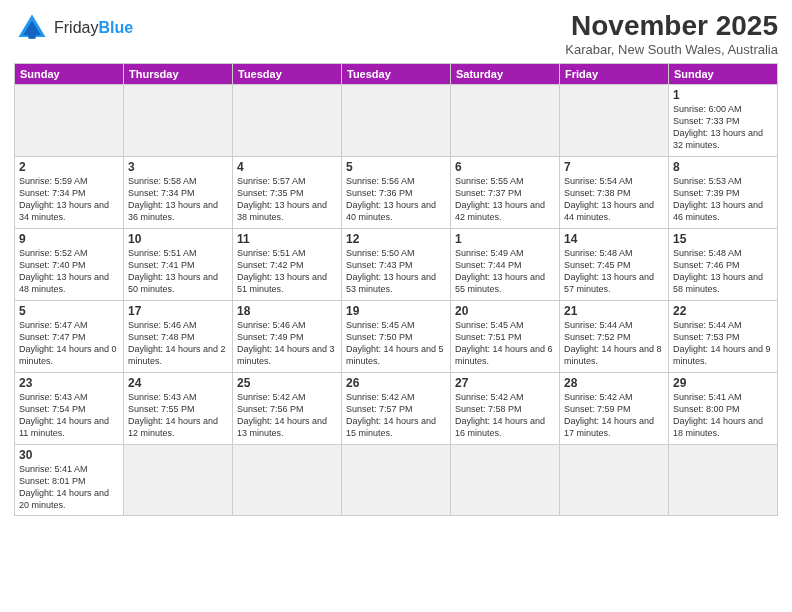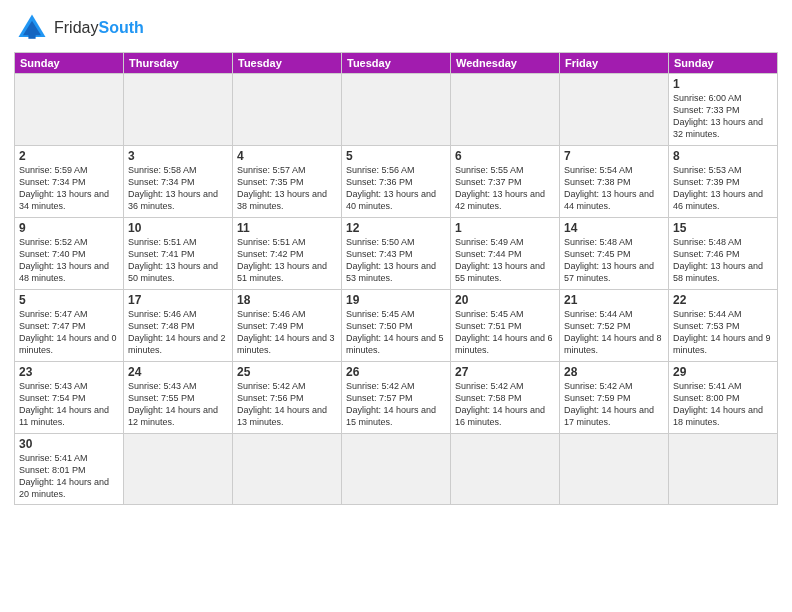--- a/index.html
+++ b/index.html
@@ -98,35 +98,37 @@
 
 <div class="page">
   <div class="header">
     <div class="logo">
       <svg class="logo-icon" viewBox="0 0 40 40">
         <polygon points="20,5 35,30 5,30" fill="#2196F3"></polygon>
         <polygon points="20,12 30,28 10,28" fill="#1565C0"></polygon>
         <rect x="16" y="22" width="8" height="10" fill="#1565C0"></rect>
       </svg>
       <div class="logo-text">
-        <div><span class="general">Friday</span><span class="blue">South</span></div>
+        <div><span class="general">Friday</span><span class="blue">Blue</span></div>
       </div>
     </div>
     <div class="title-block">
+      <div class="month-title">November 2025</div>
+      <div class="location">Karabar, New South Wales, Australia</div>
     </div>
   </div>
 
   <table class="calendar">
     <thead>
       <tr>
         <th>Sunday</th>
         <th>Thursday</th>
         <th>Tuesday</th>
         <th>Tuesday</th>
-        <th>Wednesday</th>
+        <th>Saturday</th>
         <th>Friday</th>
         <th>Sunday</th>
       </tr>
     </thead>
     <tbody>
 
       <tr>
         <td class="empty"></td>
         <td class="empty"></td>
         <td class="empty"></td>

